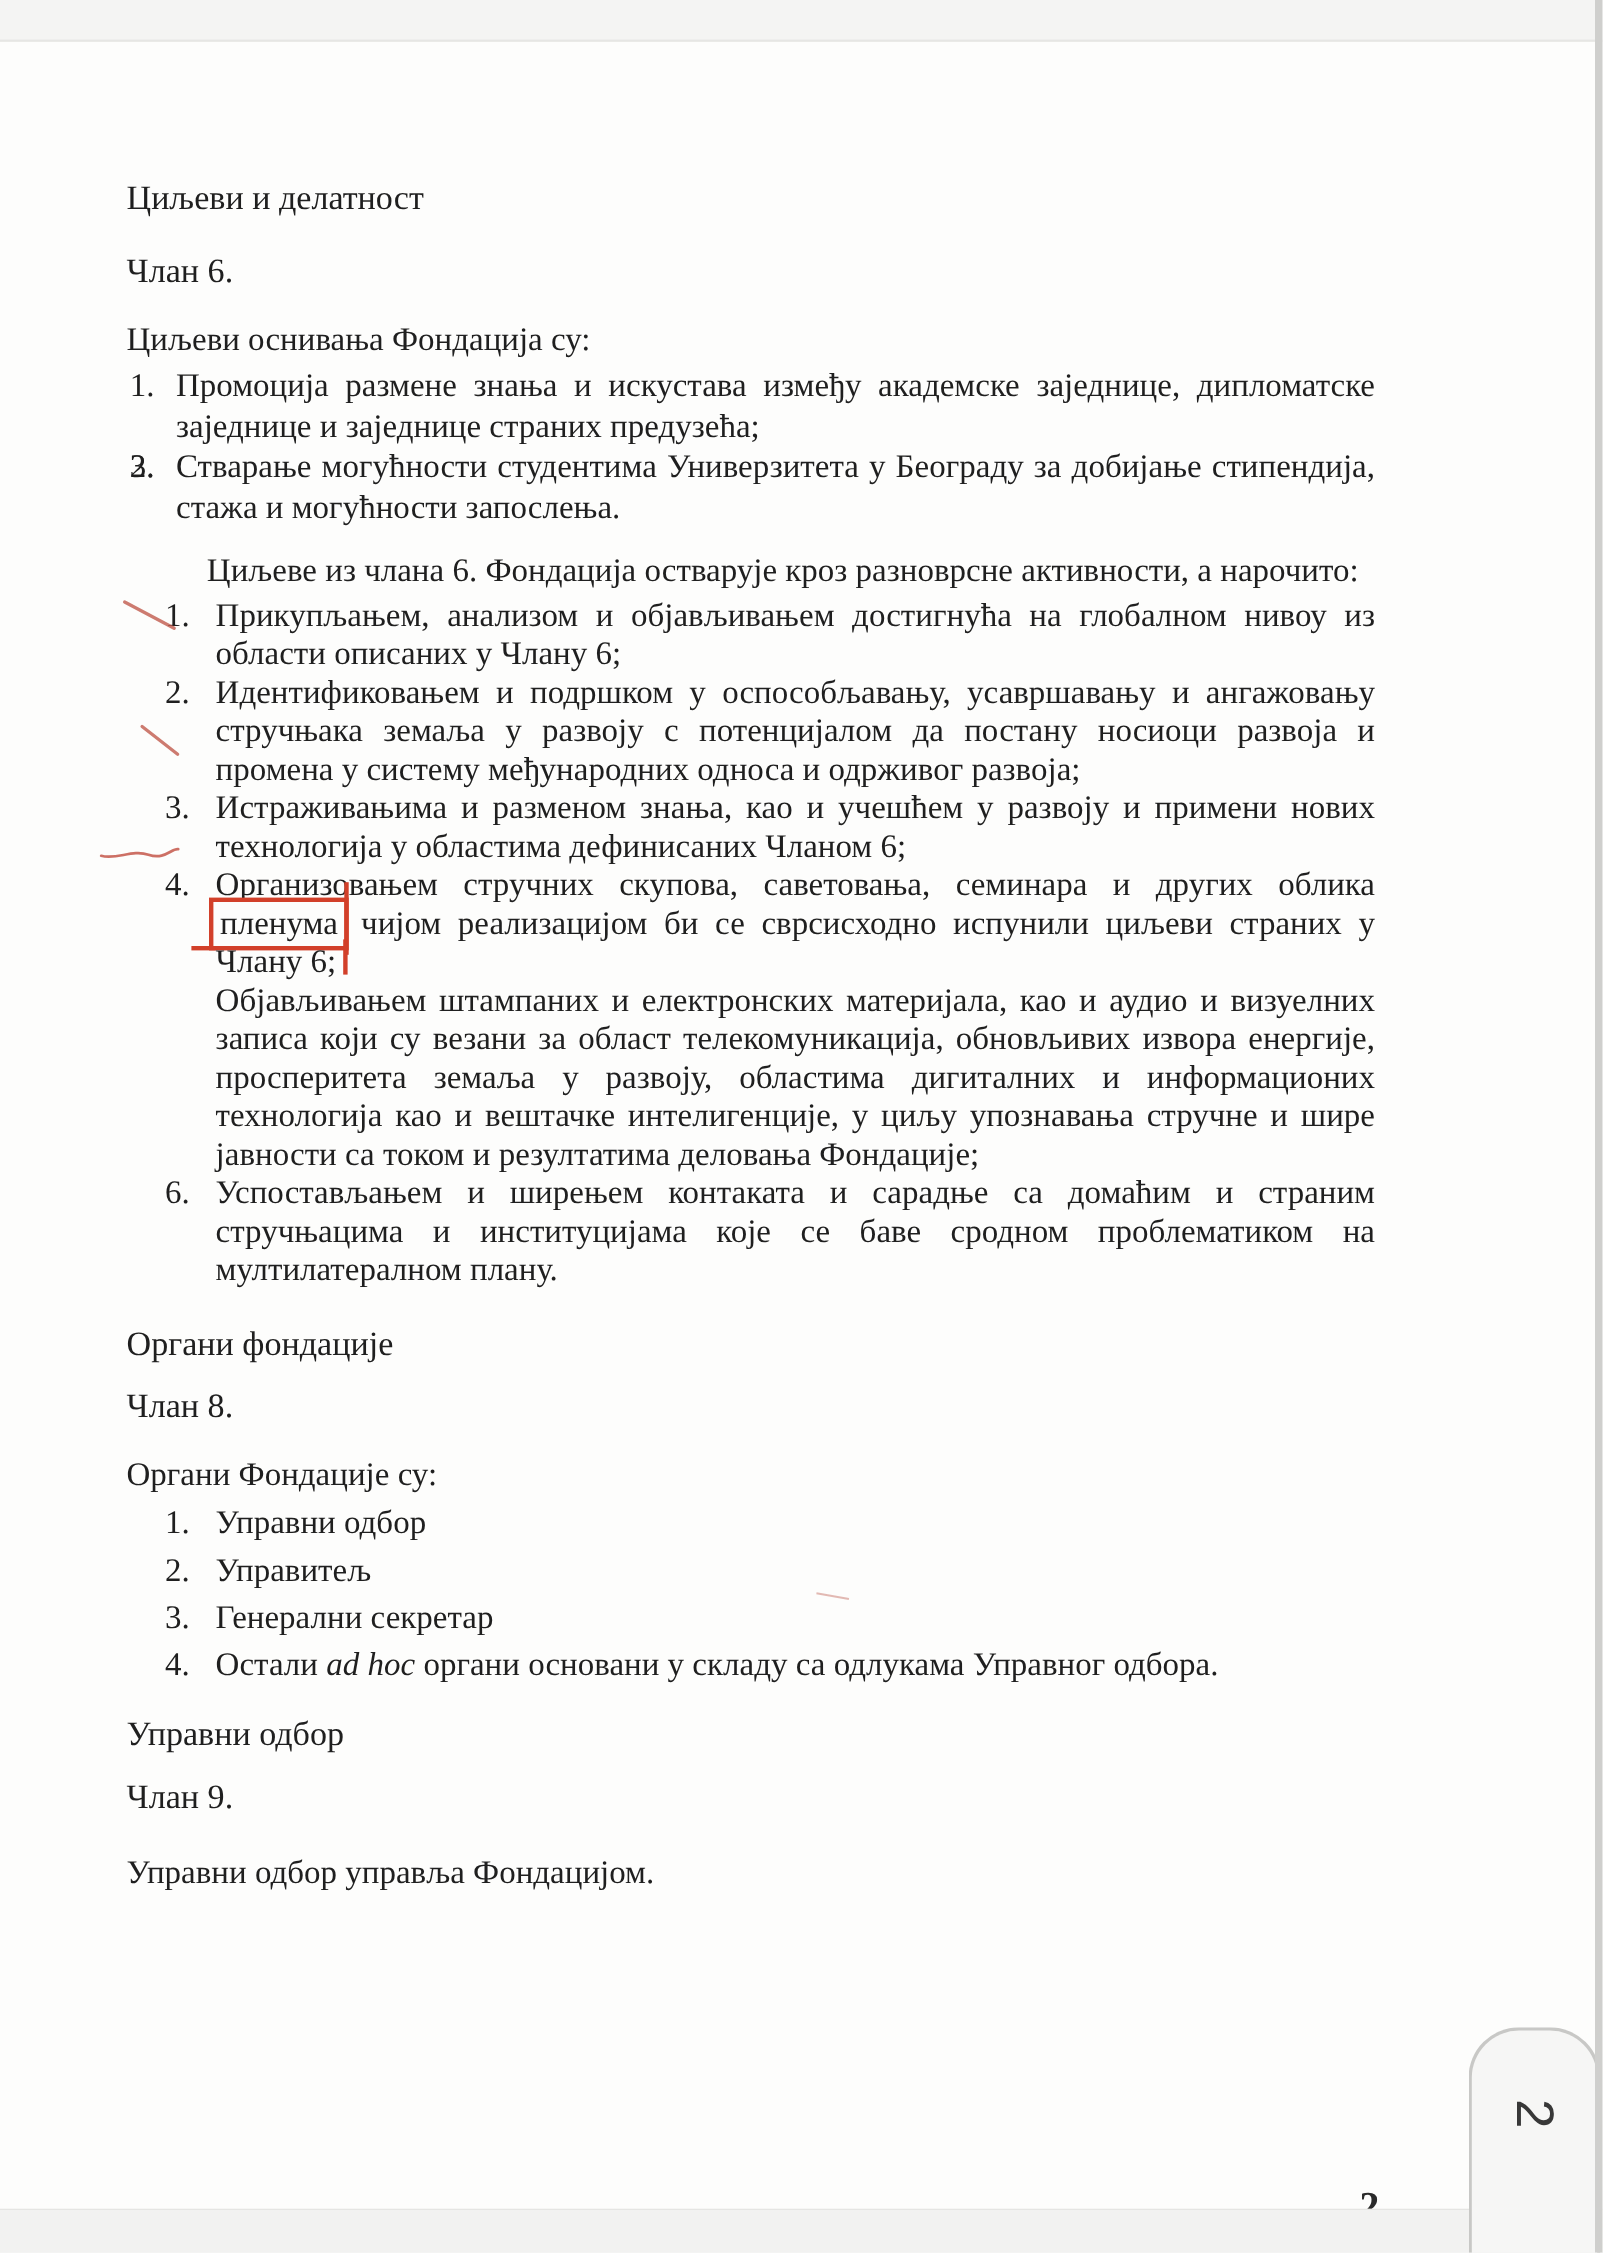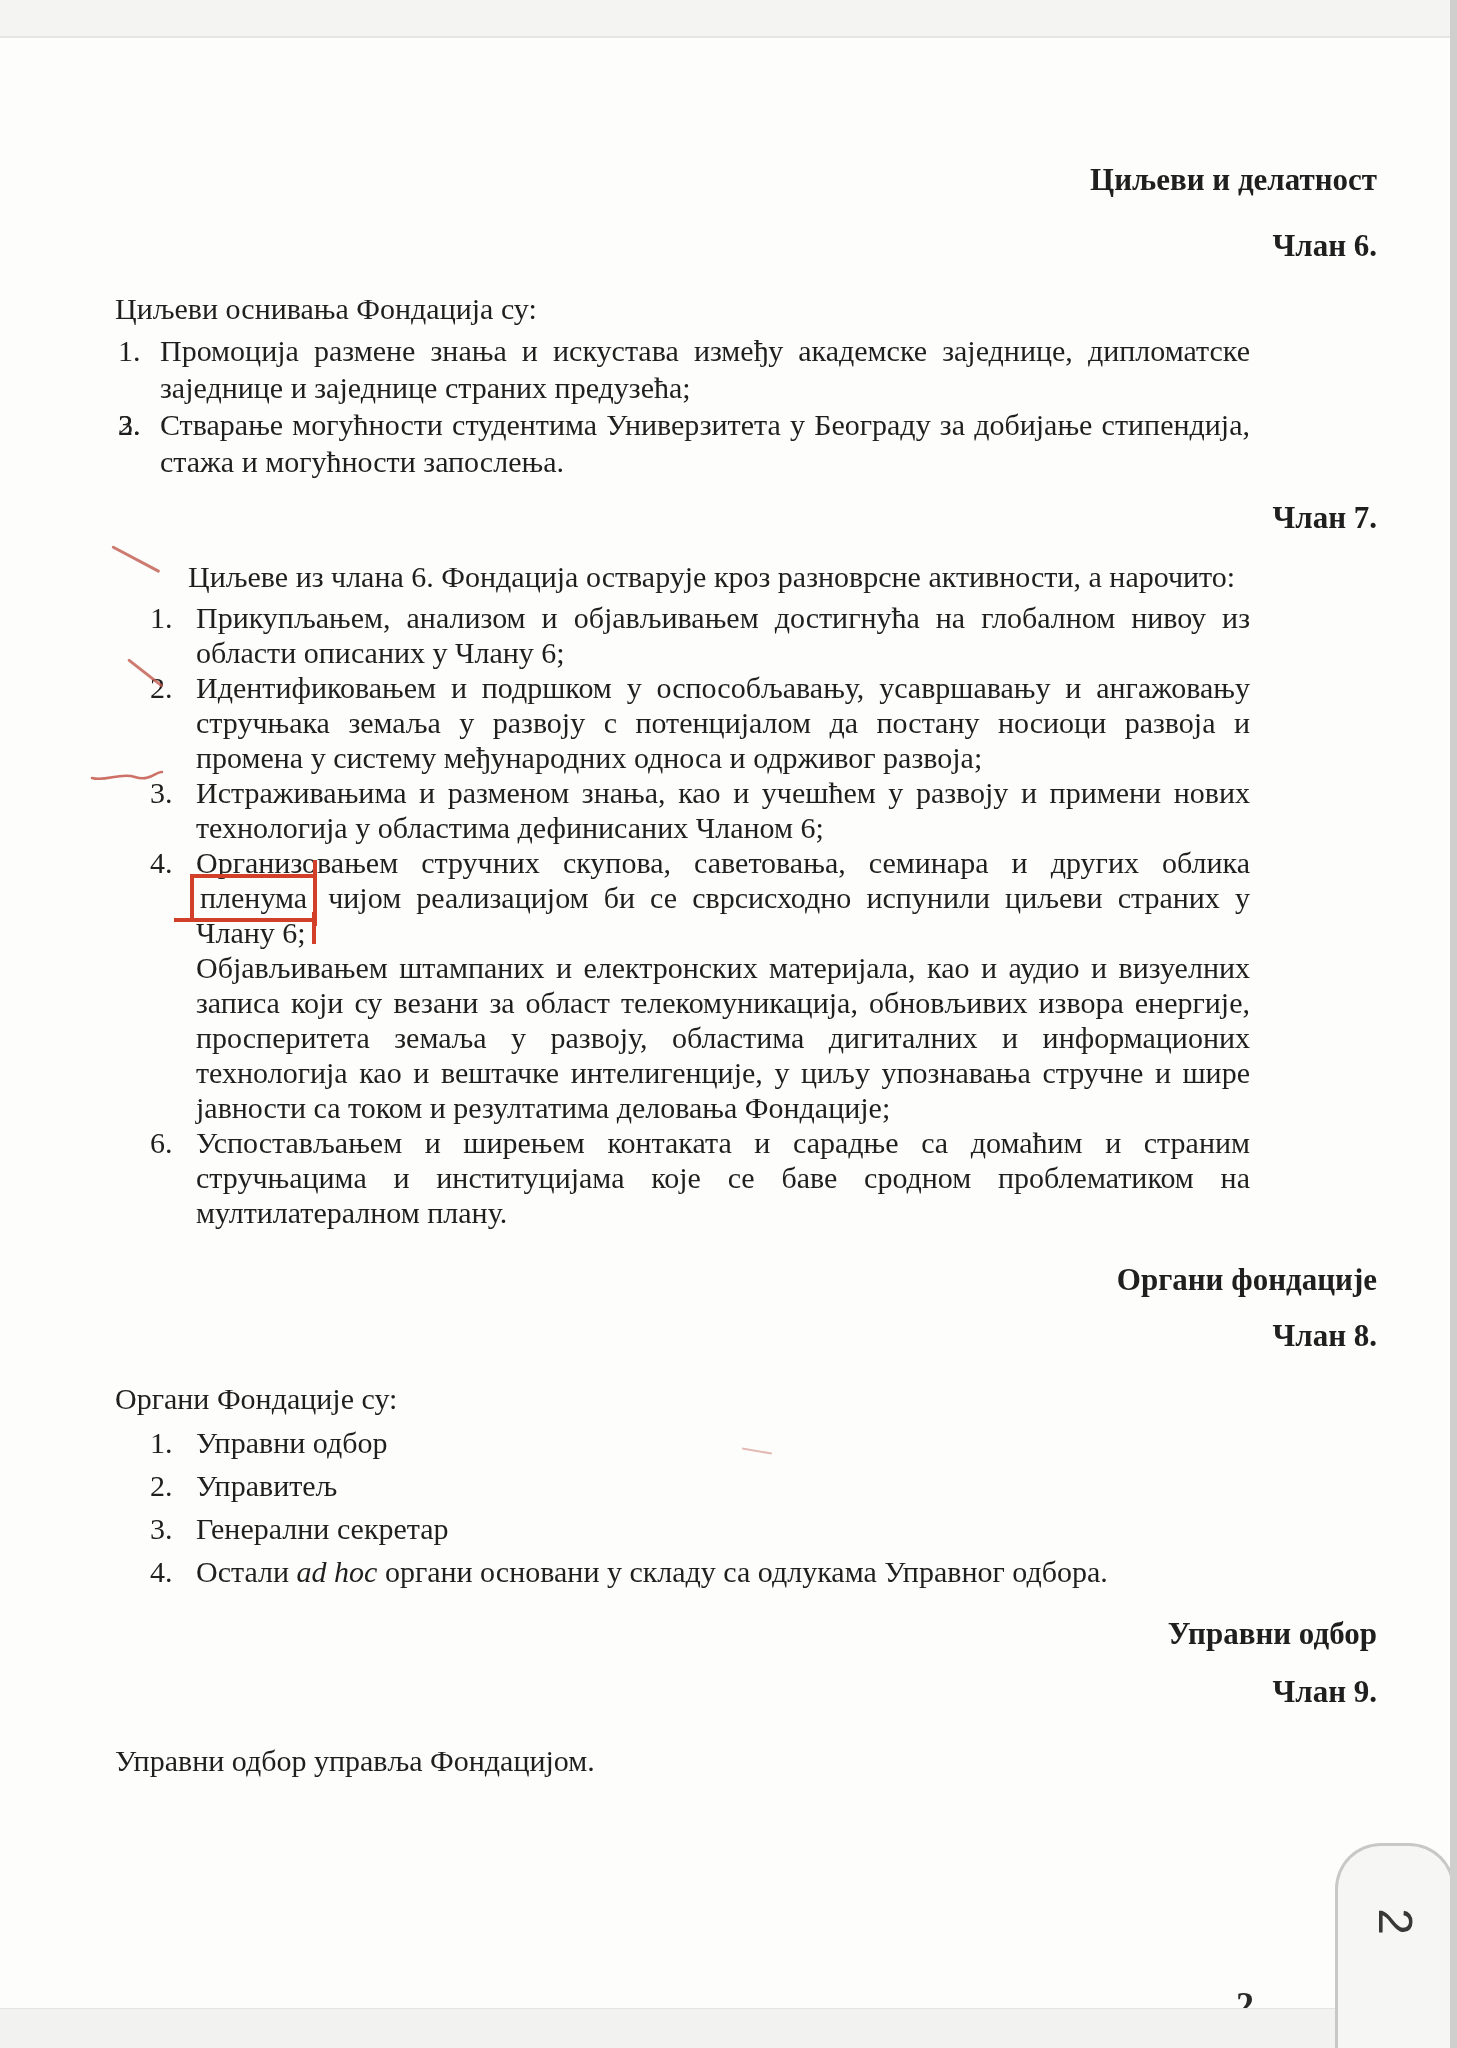--- a/index.html
+++ b/index.html
@@ -26,21 +26,21 @@
     font-family:"Liberation Sans","DejaVu Sans",sans-serif;
     font-size:48px;font-weight:500;color:#383838;
     transform:rotate(90deg);
   }
   .footer-digit{position:absolute;left:1236px;top:1984px;font-size:36px;font-weight:bold;color:#2a2a2a;z-index:1;}
 
   
   .content{position:absolute;left:115px;top:0;width:1262px;z-index:2;}
   .content{font-size:30px;line-height:38px;}
   .doc-title,.article-heading,.section-title{
-    font-weight:bold;font-size:31px;line-height:40px;text-align:right;margin:0;
+    font-weight:normal;font-size:31px;line-height:40px;text-align:left;margin:0;
   }
   .doc-title{padding-top:160px;}
   #clan6{margin-top:26px;}
   #intro6{margin-top:24px;}
   .list{list-style:none;margin:0;padding:0;width:1135px;}
   .li{position:relative;text-align:justify;}
   .li .num{position:absolute;}
   .list6{margin-top:4px;line-height:37px;}
   .list6 .li{padding-left:45px;}
   .list6 .num{left:3px;}
@@ -106,21 +106,20 @@
       </li>
       <li class="li">
         <span class="num">2.</span>
       </li>
       <li class="li">
         <span class="num">3.</span>
         <span>Стварање могућности студентима Универзитета у Београду за добијање стипендија, стажа и могућности запослења.</span>
       </li>
     </ul>
 
-    <h2 class="article-heading" id="clan7">Члан 7.</h2>
 
     <p id="intro7">Циљеве из члана 6. Фондација остварује кроз разноврсне активности, а нарочито:</p>
 
     <ul class="list list7">
       <li class="li">
         <span class="num">1.</span>
         <span>Прикупљањем, анализом и објављивањем достигнућа на глобалном нивоу из области описаних у Члану 6;</span>
       </li>
       <li class="li">
         <span class="num">2.</span>

